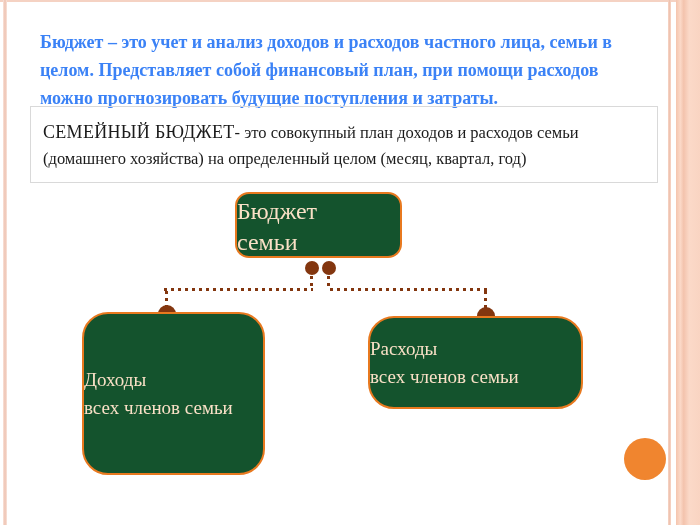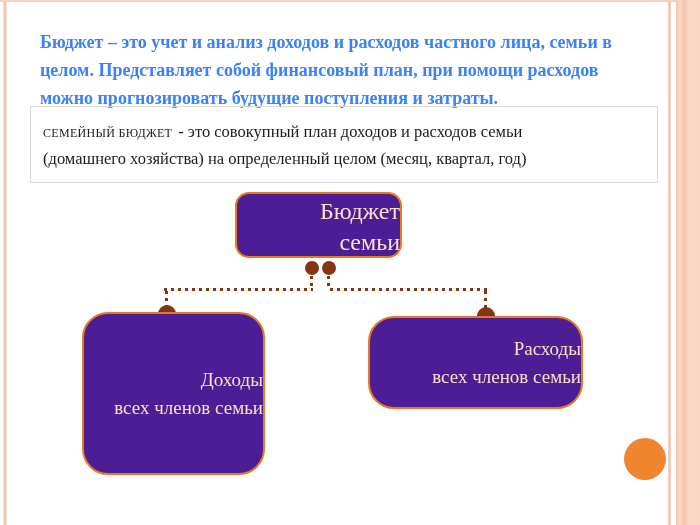--- a/index.html
+++ b/index.html
@@ -17,25 +17,25 @@
                 background:linear-gradient(90deg,#f5c5ae 0%,#fbd9c8 18%,#f3c3ad 32%,#fbd9c8 55%,#f9d4c2 100%); }
 
   
   .intro { position:absolute; left:40px; top:28px; width:630px;
            font-weight:bold; font-size:18px; line-height:28px; color:#3b82f6; }
 
   
   .defbox { position:absolute; left:30px; top:106px; width:628px; height:77px;
             border:1px solid #d9d9d9; box-sizing:border-box;
             padding:12px 0 0 12px; font-size:16.5px; line-height:26px; color:#1b1b1b; }
-  .def-term { font-size:12px; letter-spacing:0.3px; margin-right:6px; }
+  .def-term { font-size:18px; letter-spacing:0.3px; }
 
   
-  .node { position:absolute; background:#4c1d95; border:2px solid #e8791f;
-          color:#f9e0c6; text-align:right; box-sizing:border-box; }
+  .node { position:absolute; background:#14532d; border:2px solid #e8791f;
+          color:#f9e0c6; text-align:left; box-sizing:border-box; }
   .node-root { left:235px; top:192px; width:167px; height:66px; border-radius:14px;
                font-size:24px; line-height:31px; padding-top:2px; }
   .node-child { border-radius:26px; font-size:19px; line-height:28px;
                 display:flex; flex-direction:column; justify-content:center; }
   .node-income   { left:82px;  top:312px; width:183px; height:163px; }
   .node-expenses { left:368px; top:316px; width:215px; height:93px; }
 
   
   .dot-circle { position:absolute; background:#83360f; border-radius:50%; }
   .c-root-1 { left:305px; top:261px; width:14px; height:14px; }

